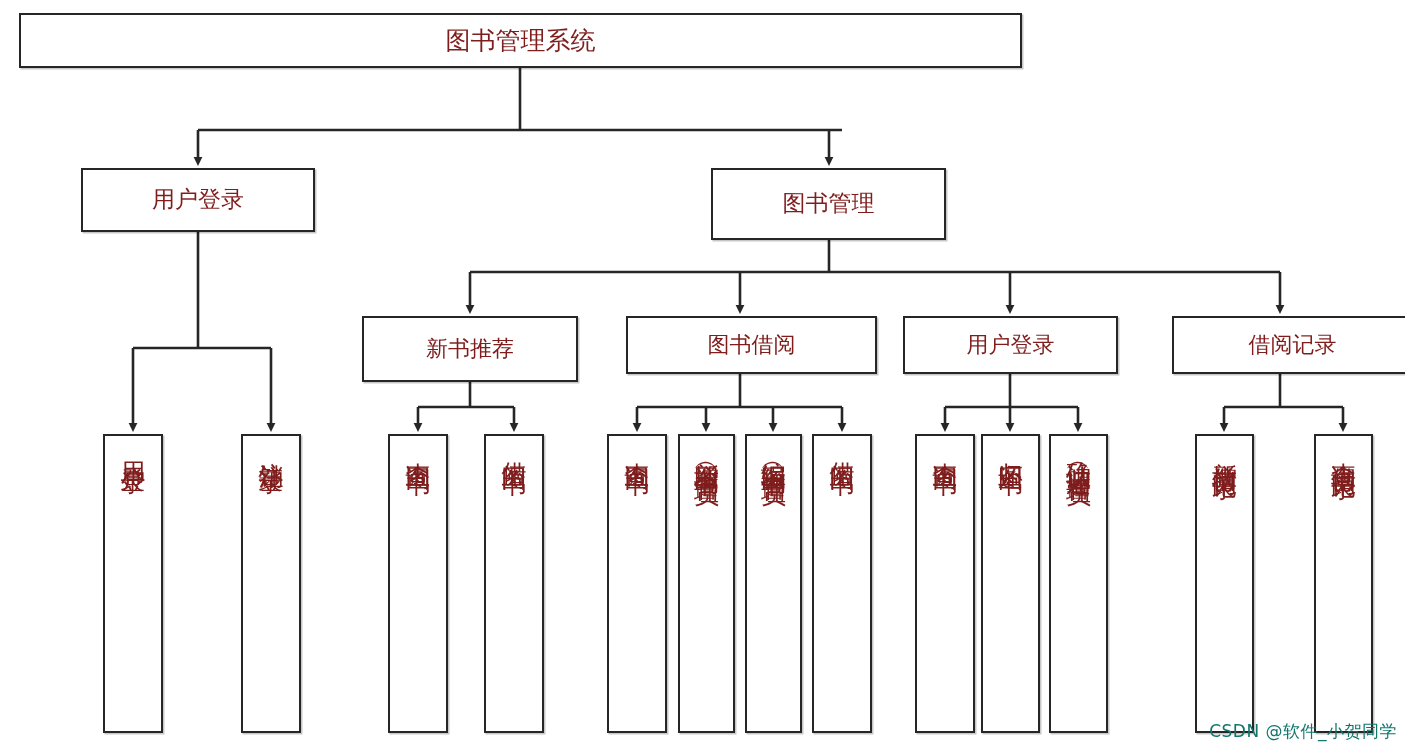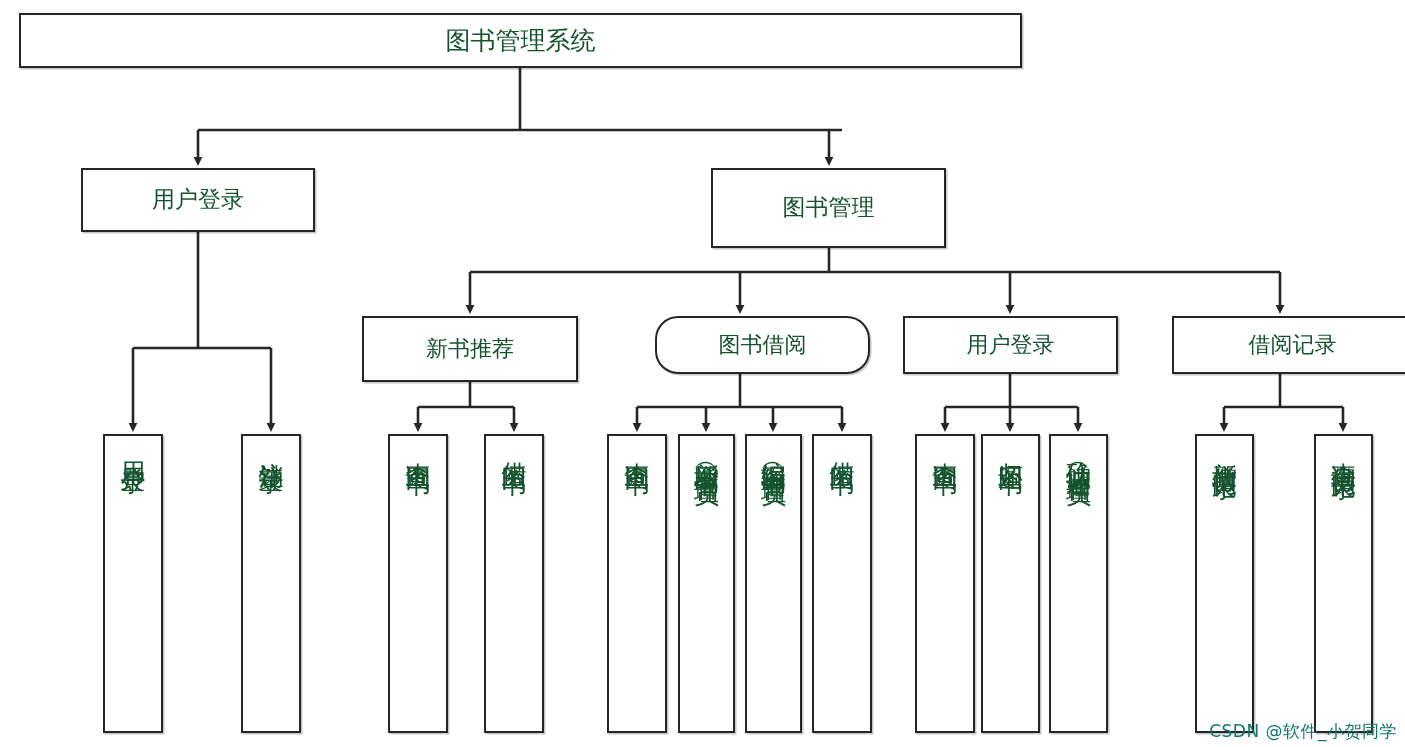--- a/index.html
+++ b/index.html
@@ -29,21 +29,21 @@
     align-items:center;
     justify-content:center;
     color:#1a1a1a;
     box-shadow:1.5px 1.5px 0 rgba(0,0,0,0.22);
   }
   .node-label{
     display:block;
     text-align:center;
     line-height:1.18;
     white-space:nowrap;
-    color:#14532d;
+    color:#7f1d1d;
   }
   
   .lvl-root{font-size:25px;}
   
   .lvl-2{font-size:23px;}
   
   .lvl-3{font-size:22px;}
   
   .leaf{
     align-items:flex-start;
@@ -126,28 +126,28 @@
     </g>
   </svg>
 
   <div class="node lvl-root" style="left: 19px; top: 13px; width: 1003px; height: 55px;">
     <span class="node-label">图书管理系统</span>
   </div>
 
   <div class="node lvl-2" style="left: 81px; top: 168px; width: 234px; height: 64px;">
     <span class="node-label">用户登录</span>
   </div>
-  <div class="node lvl-2" style="left: 711px; top: 168px; width: 235px; height: 80px;">
+  <div class="node lvl-2" style="left: 711px; top: 168px; width: 235px; height: 72px;">
     <span class="node-label">图书管理</span>
   </div>
 
   <div class="node lvl-3" style="left: 362px; top: 316px; width: 216px; height: 66px;">
     <span class="node-label">新书推荐</span>
   </div>
-  <div class="node lvl-3" style="left: 655px; top: 316px; width: 215px; height: 58px; border-radius: 23px;">
+  <div class="node lvl-3" style="left: 626px; top: 316px; width: 251px; height: 58px;">
     <span class="node-label">图书借阅</span>
   </div>
   <div class="node lvl-3" style="left: 903px; top: 316px; width: 215px; height: 58px;">
     <span class="node-label">用户登录</span>
   </div>
   <div class="node lvl-3" style="left: 1172px; top: 316px; width: 241px; height: 58px;">
     <span class="node-label">借阅记录</span>
   </div>
 
   <div class="node leaf" style="left: 103px; top: 434px; width: 60px; height: 299px;">

